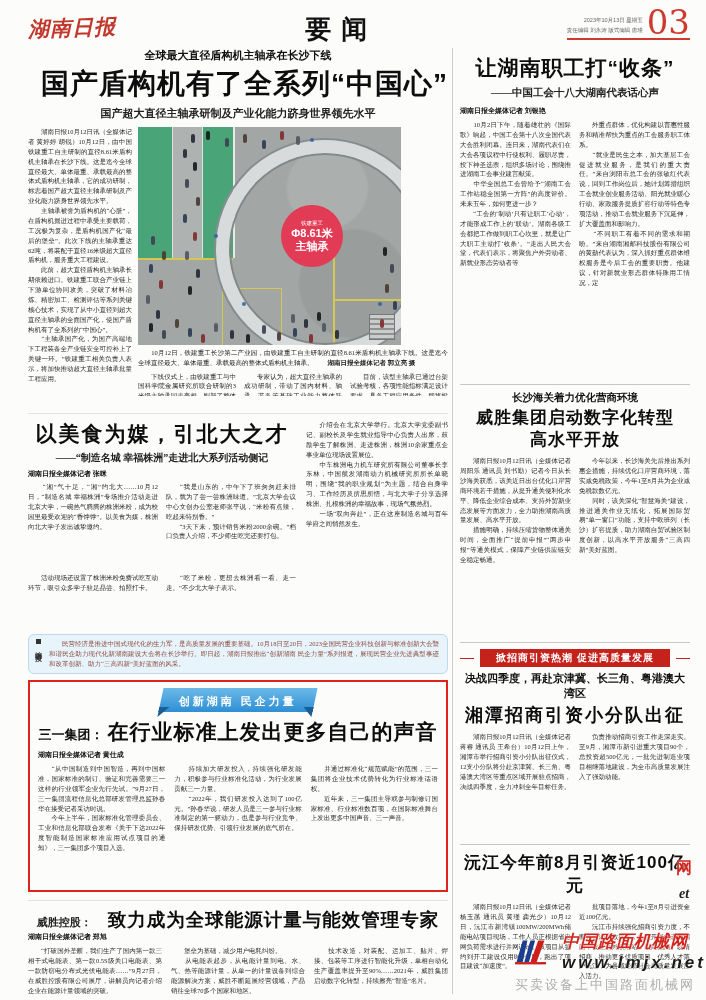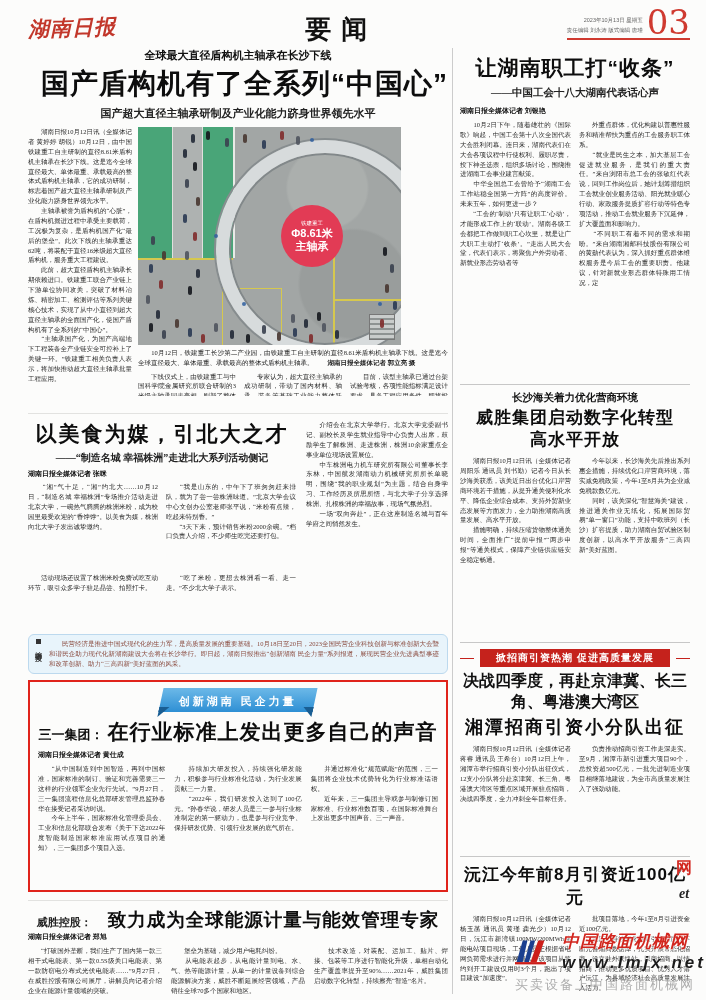--- a/index.html
+++ b/index.html
@@ -325,21 +325,21 @@
     </section>
 
     <div class="rdiv"></div>
 
     <section class="a7">
       <div class="banner-row">
         <div class="bl"></div>
         <div class="banner">掀招商引资热潮 促进高质量发展</div>
         <div class="bl"></div>
       </div>
-      <div class="kicker" style="font-size:16px">决战四季度，再赴京津冀、长三角、粤港澳大湾区</div>
+      <div class="kicker" style="font-size:11px">决战四季度，再赴京津冀、长三角、粤港澳大湾区</div>
       <div class="a7-h sans">湘潭招商引资小分队出征</div>
       <div class="cols2">
         <div class="bt">　　湖南日报10月12日讯（全媒体记者 蒋睿 通讯员 王希台）10月12日上午，湘潭市举行招商引资小分队出征仪式，12支小分队将分赴京津冀、长三角、粤港澳大湾区等重点区域开展驻点招商，决战四季度，全力冲刺全年目标任务。</div>
         <div class="bt">　　负责推动招商引资工作走深走实。至9月，湘潭市新引进重大项目90个，总投资超500亿元，一批先进制造业项目相继落地建设，为全市高质量发展注入了强劲动能。</div>
       </div>
     </section>
 
     <div class="rdiv"></div>
 
     <section class="a8">

